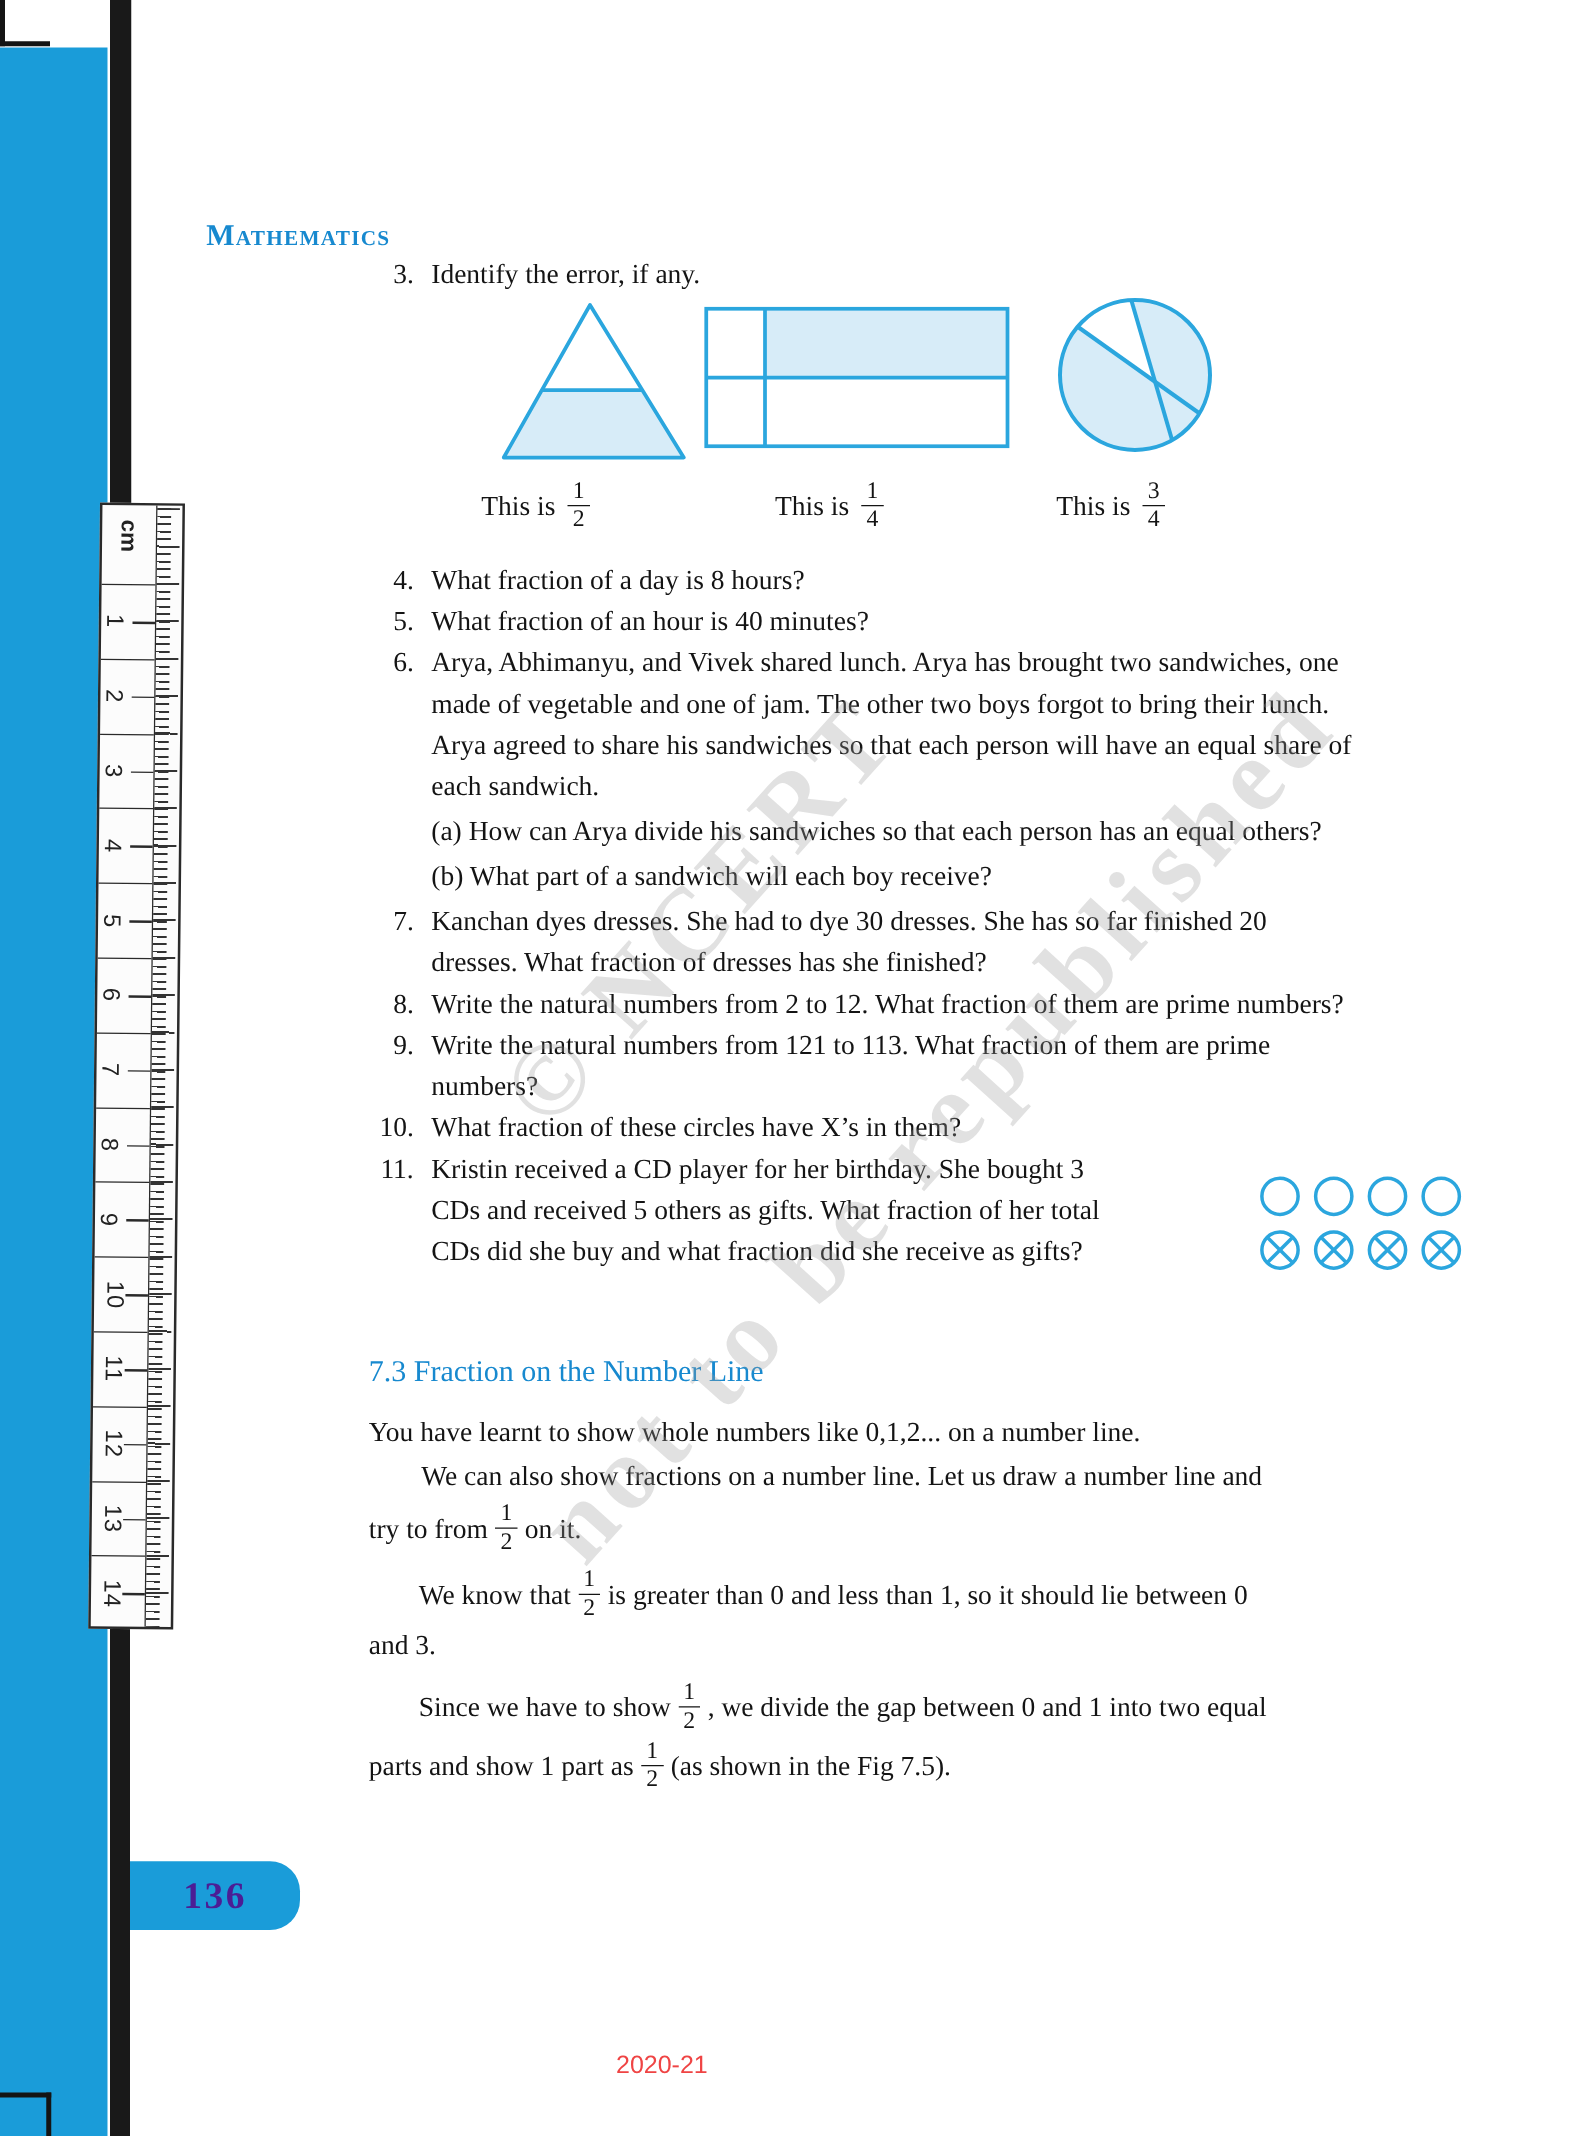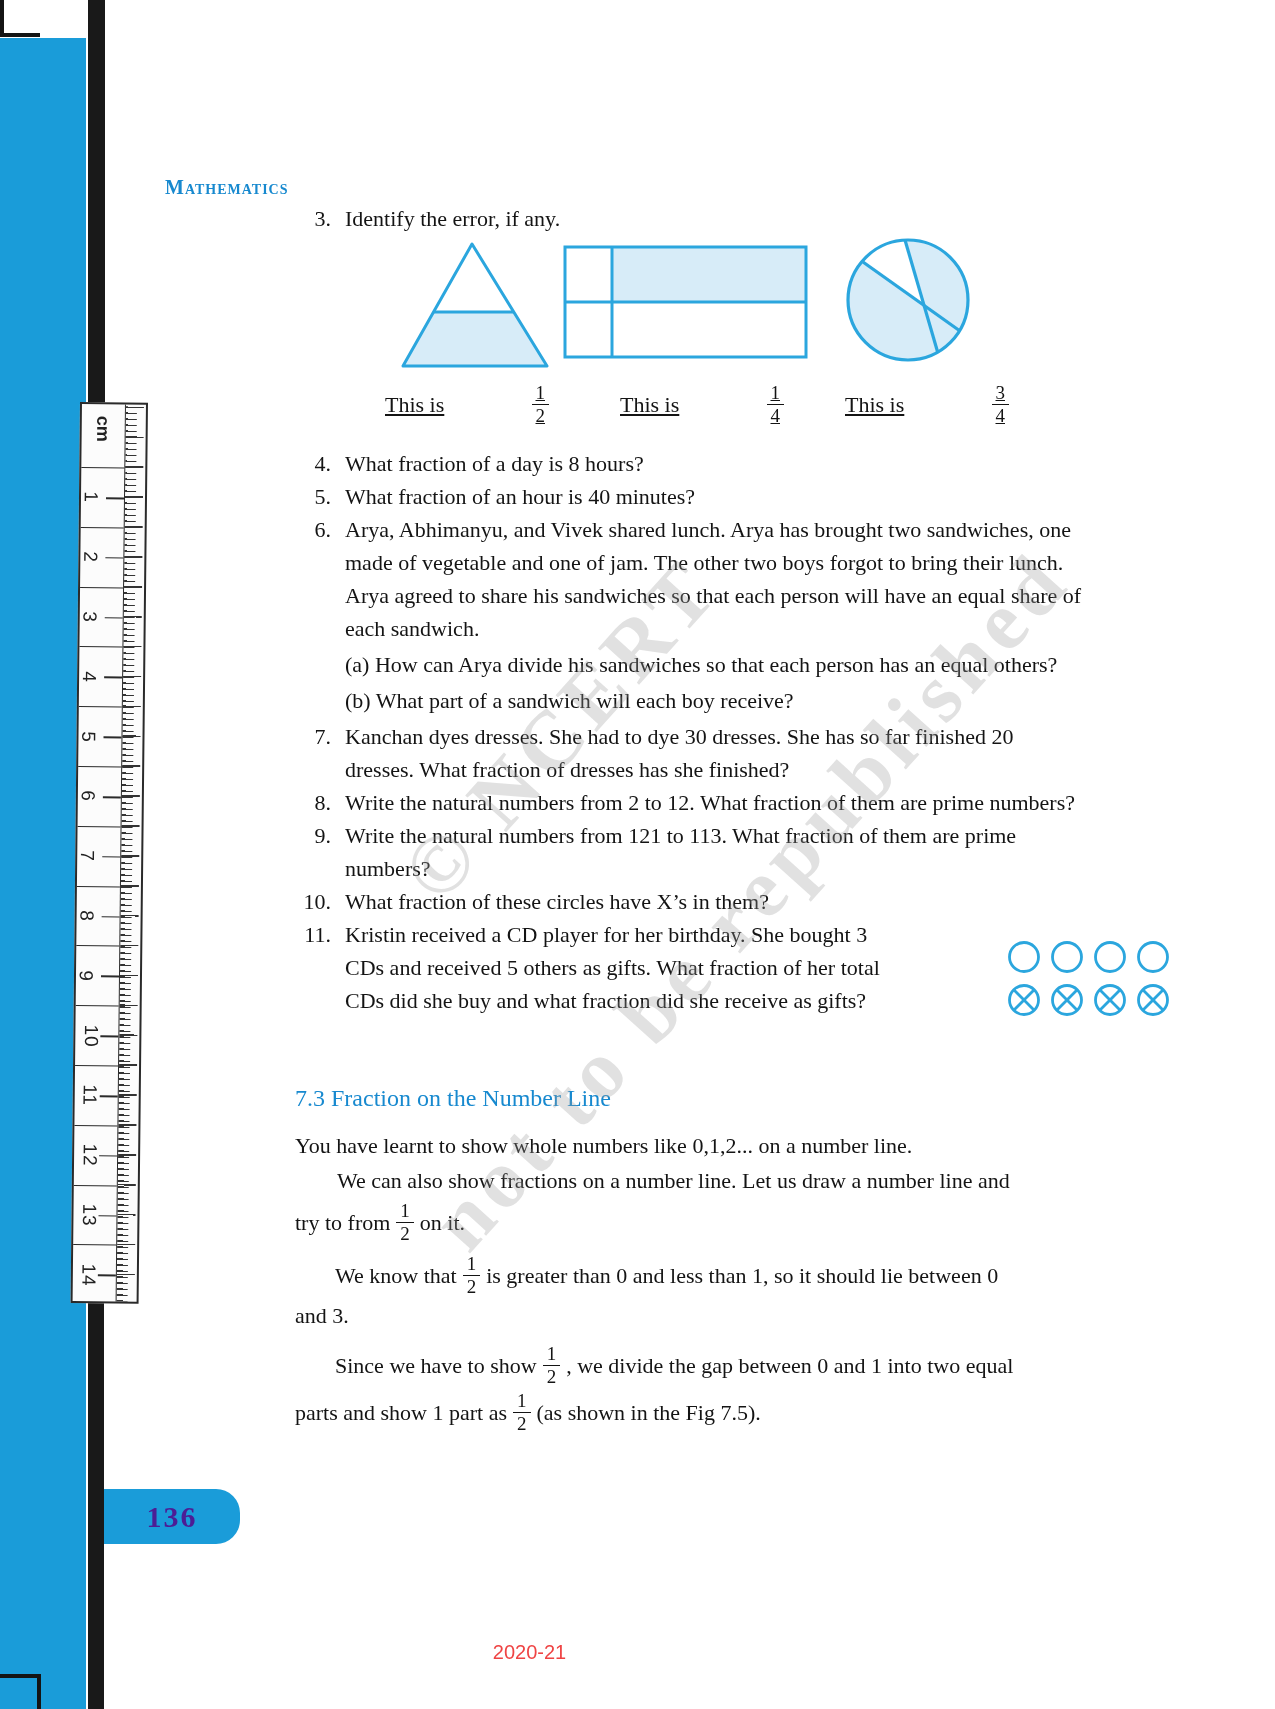--- a/index.html
+++ b/index.html
@@ -25,42 +25,42 @@
   .cm-cell .half-tick{position:absolute;top:29px;right:0;width:18px;height:1.6px;background:#2a2a2a;}
   .cm-cell .cm-num{position:absolute;top:50%;left:4px;transform:translateY(-50%) rotate(90deg);
                    font:19px "Liberation Sans",sans-serif;color:#222;letter-spacing:1px;}
   .ruler-mm{width:20px;position:relative;}
   .mm-a{position:absolute;left:0;top:2px;bottom:0;width:11px;
         background:repeating-linear-gradient(to bottom,#333 0 1.5px,transparent 1.5px 6px);}
   .mm-b{position:absolute;left:0;top:2px;bottom:0;width:18px;
         background:repeating-linear-gradient(to bottom,#333 0 1.6px,transparent 1.6px 29.9px);}
   
   .running-head{position:absolute;left:165px;top:176px;font-variant:small-caps;font-weight:bold;
-                font-size:20px;letter-spacing:1px;color:var(--headblue);}
+                font-size:24px;letter-spacing:1px;color:var(--headblue);}
   .page-badge{position:absolute;left:104px;top:1489px;width:136px;height:55px;background:var(--accent);
               border-radius:0 24px 24px 0;display:flex;align-items:center;justify-content:center;
               color:#4c1d95;font:bold 30px "Liberation Serif",serif;letter-spacing:2px;z-index:3;}
   .footer{position:absolute;left:0;top:1641px;width:1059px;text-align:center;
           font:20px "Liberation Sans",sans-serif;color:#ef4444;}
   
   .watermark{position:absolute;left:130px;top:560px;width:1050px;transform:rotate(-48deg);
              color:#9d9d9d;opacity:.30;font:bold 84px "Liberation Serif",serif;text-align:center;
              letter-spacing:7px;line-height:255px;pointer-events:none;z-index:6;white-space:nowrap;}
   
   .main{position:absolute;left:295px;top:202px;width:792px;font-size:22px;line-height:33px;z-index:4;}
   .q-row{display:flex;align-items:flex-start;}
   .q-num{flex:none;width:50px;text-align:right;padding-right:14px;box-sizing:border-box;}
   .q-text{flex:none;width:738px;}
   .q-text.narrow{width:548px;}
   .subpart{margin:3px 0 3px 50px;}
   
   .figures{position:relative;height:212px;}
   .fig{position:absolute;}
   .fig-caption{position:absolute;top:148px;width:170px;display:flex;align-items:center;
-               justify-content:space-between;gap:14px;font-size:22px;text-decoration:underline;}
+               justify-content:flex-start;gap:4px;font-size:22px;}
   .frac{display:inline-block;text-align:center;vertical-align:middle;line-height:1.05;margin:0 6px;}
   .frac .fn{display:block;font-size:19px;padding:0 4px 1px;}
   .frac .fd{display:block;font-size:19px;padding:1px 4px 0;border-top:1.6px solid #141414;}
   .q11wrap{position:relative;}
   .circle-grid{position:absolute;left:712px;top:22px;width:162px;display:grid;
                grid-template-columns:repeat(4,34px);grid-column-gap:9px;grid-row-gap:9px;}
   
   .section-heading{margin:66px 0 16px 0;font-size:24px;font-weight:normal;color:var(--headblue);line-height:30px;}
   .para{margin:0 0 2px 0;}
   .para.indent{text-indent:42px;}

